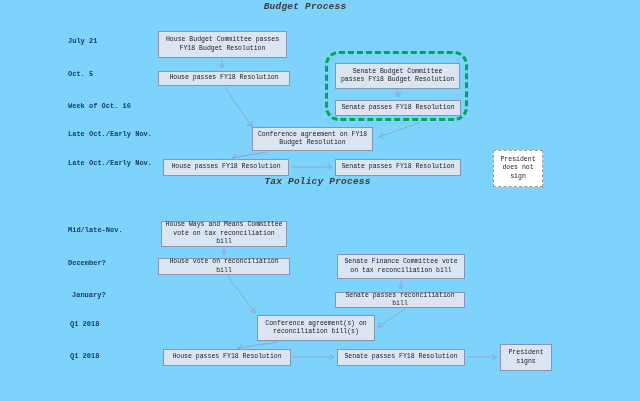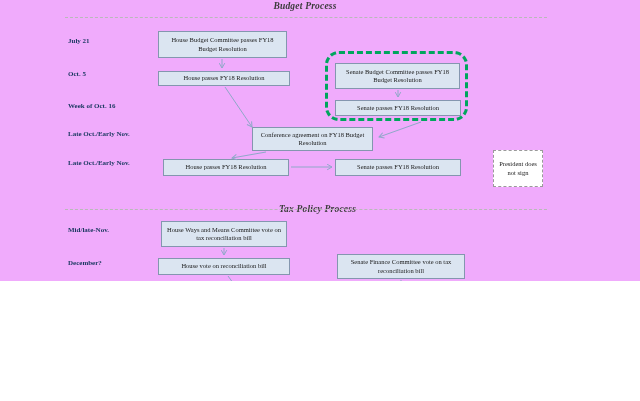--- a/index.html
+++ b/index.html
@@ -1,17 +1,17 @@
 <!DOCTYPE html>
 <html><head>
 <meta charset="utf-8">
 <style>
   html,body{margin:0;padding:0;background:#fff;}
-  .canvas{position:relative;width:640px;height:281px;background:#f0abfc;overflow:hidden;
-          font-family:Liberation Serif, serif;}
+  .canvas{position:relative;width:640px;height:401px;background:#7dd3fc;overflow:hidden;
+          font-family:Liberation Mono, monospace;}
   .sec-title{position:absolute;font-weight:bold;font-style:italic;font-size:9.5px;color:#3b3b3b;
              text-align:center;letter-spacing:.2px;}
   .sep{position:absolute;height:0;border-top:1px dashed #b9b9b9;}
   .tl{position:absolute;font-weight:bold;font-size:7px;color:#17375e;white-space:nowrap;}
   .box{position:absolute;background:#dbe5f1;border:1px solid #8496af;box-sizing:border-box;
        display:flex;align-items:center;justify-content:center;text-align:center;
        font-size:6.5px;line-height:1.3;color:#1a1a1a;padding:1px 3px;}
   .box.dashed{background:#ffffff;border:1px dashed #9a9a9a;}
   .green-group{position:absolute;border:3px dashed #00a65d;border-radius:14px;box-sizing:border-box;}
   svg.arrows{position:absolute;left:0;top:0;width:640px;height:401px;pointer-events:none;}
@@ -35,21 +35,21 @@
 
   <div class="green-group" style="left:325px;top:51px;width:143px;height:70px;"></div>
   <div class="box" style="left:335px;top:63px;width:125px;height:26px;">Senate Budget Committee passes FY18 Budget Resolution</div>
   <div class="box" style="left:335px;top:100px;width:126px;height:16px;">Senate passes FY18 Resolution</div>
 
   <div class="box" style="left:252px;top:127px;width:121px;height:24px;">Conference agreement on FY18 Budget Resolution</div>
   <div class="box" style="left:163px;top:159px;width:126px;height:17px;">House passes FY18 Resolution</div>
   <div class="box" style="left:335px;top:159px;width:126px;height:17px;">Senate passes FY18 Resolution</div>
   <div class="box dashed" style="left:493px;top:150px;width:50px;height:37px;">President does not sign</div>
 
-  <div class="sec-title" style="left:240px;top:204px;width:155px;">Tax Policy Process</div>
+  <div class="sec-title" style="left:240px;top:176px;width:155px;">Tax Policy Process</div>
   <div class="sep" style="left:65px;top:209px;width:482px;"></div>
 
   <div class="tl" style="left:68px;top:226px;">Mid/late-Nov.</div>
   <div class="tl" style="left:68px;top:259px;">December?</div>
   <div class="tl" style="left:72px;top:291px;">January?</div>
   <div class="tl" style="left:70px;top:320px;">Q1 2018</div>
   <div class="tl" style="left:70px;top:352px;">Q1 2018</div>
 
   <div class="box" style="left:161px;top:221px;width:126px;height:26px;">House Ways and Means Committee vote on tax reconciliation bill</div>
   <div class="box" style="left:158px;top:258px;width:132px;height:17px;">House vote on reconciliation bill</div>

